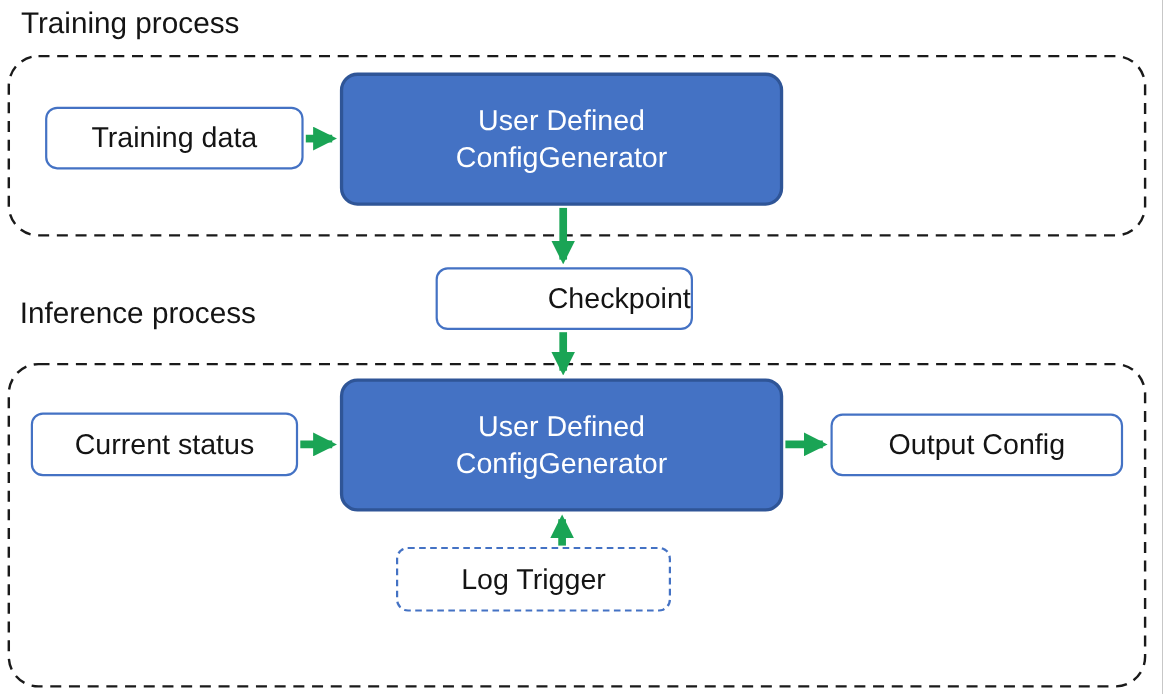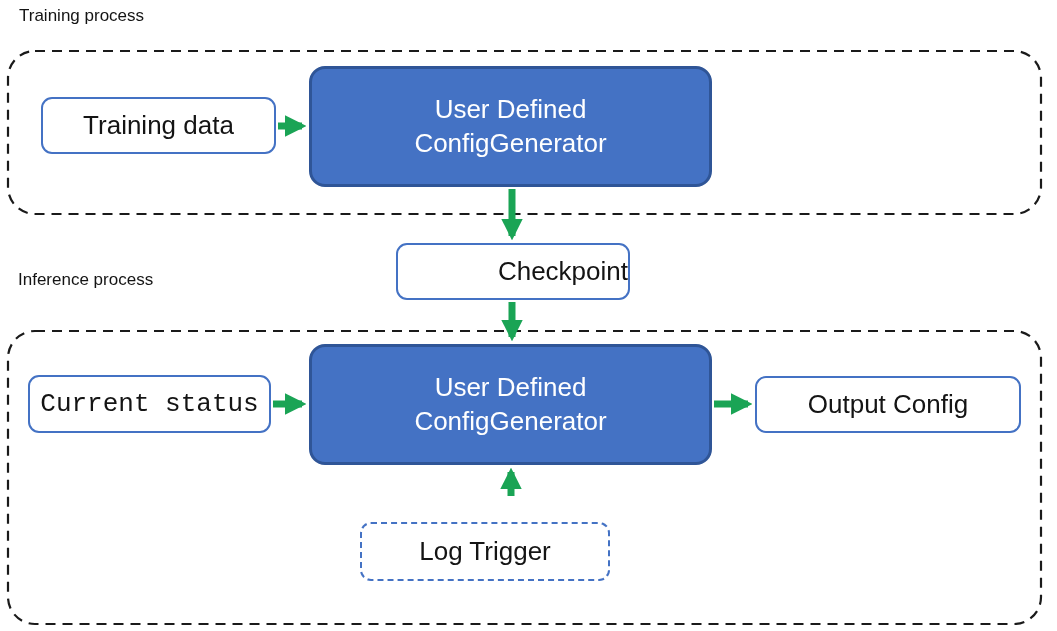--- a/index.html
+++ b/index.html
@@ -17,21 +17,21 @@
   .canvas {
     position: relative;
     width: 1057px;
     height: 631px;
     background: var(--bg);
     overflow: hidden;
     margin: 0 auto;
   }
   .section-label {
     position: absolute;
-    font-size: 17px;
+    font-size: 27px;
     color: var(--text-dark);
     white-space: nowrap;
     letter-spacing: 0px;
   }
   #label-training  { left: 19px; top: 6px; }
   #label-inference { left: 18px; top: 270px; }
 
   svg.overlay {
     position: absolute;
     left: 0; top: 0;
@@ -65,24 +65,24 @@
     text-align: right;
   }
   .node.dashed-node {
     border: 2px dashed var(--node-blue);
     border-radius: 11px;
   }
 
   #node-training-data   { left: 41px;  top: 97px;  width: 235px; height: 57px; }
   #node-train-generator { left: 309px; top: 66px;  width: 403px; height: 121px; }
   #node-checkpoint      { left: 396px; top: 243px; width: 234px; height: 57px; justify-content: flex-end; }
-  #node-current-status  { left: 28px;  top: 375px; width: 243px; height: 58px; font-family: Liberation Mono, monospace; }
+  #node-current-status  { left: 28px;  top: 375px; width: 243px; height: 58px; }
   #node-infer-generator { left: 309px; top: 344px; width: 403px; height: 121px; }
   #node-output-config   { left: 755px; top: 376px; width: 266px; height: 57px; }
-  #node-log-trigger     { left: 360px; top: 522px; width: 250px; height: 59px; z-index: 3; text-align: right; }
+  #node-log-trigger     { left: 360px; top: 497px; width: 250px; height: 59px; z-index: 3; text-align: right; }
   #node-clock-trigger   { left: 432px; top: 547px; width: 261px; height: 59px; z-index: 4; }
 </style>
 </head>
 <body>
 
 <div class="canvas">
 
   <div class="section-label" id="label-training">Training process</div>
 
   <div class="section-label" id="label-inference">Inference process</div>

